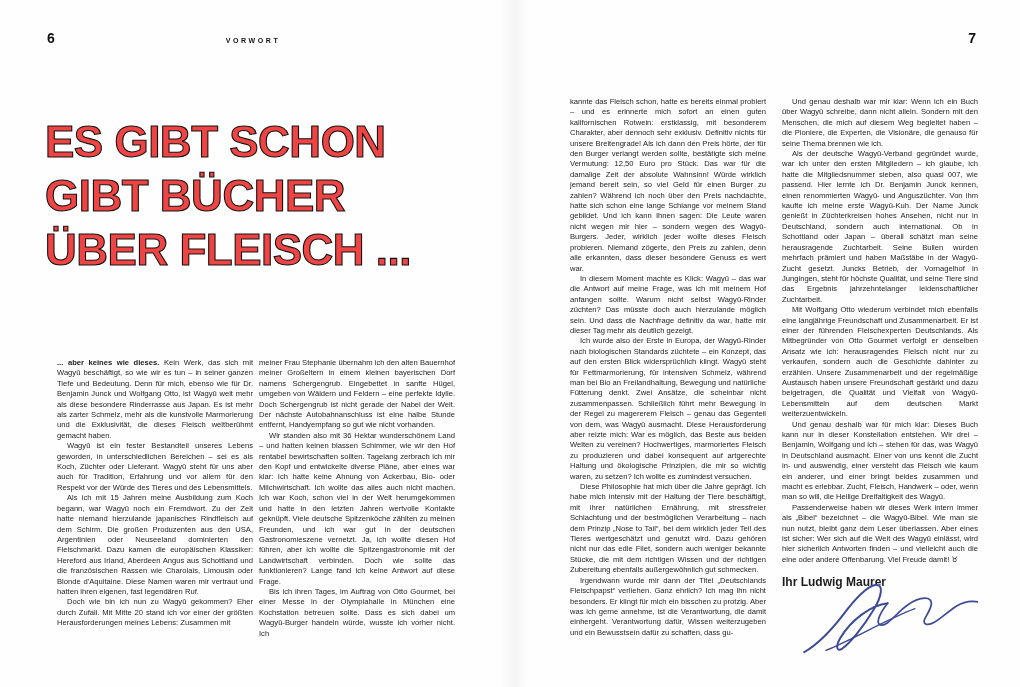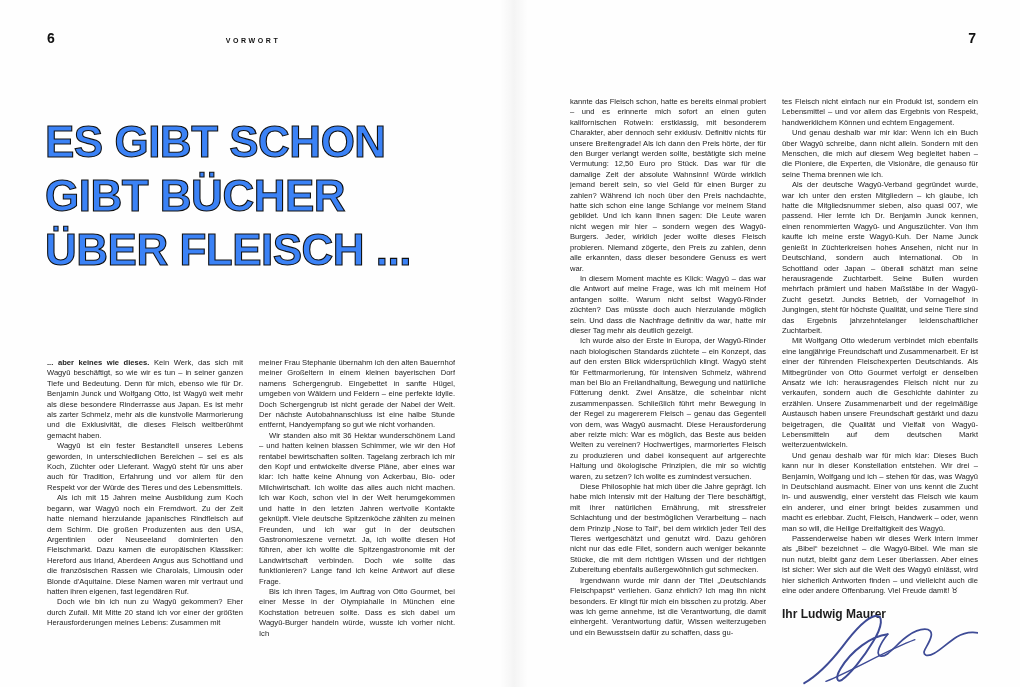--- a/index.html
+++ b/index.html
@@ -19,30 +19,30 @@
   .folio-left{left:47px;}
   .folio-right{right:44px;text-align:right;}
   .running-head{
     position:absolute;top:37px;left:47px;width:412px;text-align:center;
     font-size:7px;font-weight:bold;letter-spacing:2.6px;color:#111;
   }
   
   .headline{
     position:absolute;left:45px;top:86px;width:470px;
     font-size:44px;line-height:54px;font-weight:900;
-    letter-spacing:-0.5px;color:#3b82f6;
+    letter-spacing:-0.5px;color:#ef4444;
     -webkit-text-stroke:1.1px #111;
   }
   
   .col{
     position:absolute;width:196px;
     font-size:7.6px;line-height:10.4px;text-align:justify;
     hyphens:auto;-webkit-hyphens:auto;overflow:hidden;
   }
-  .col-1{left:47px;top:358px;height:322px;}
+  .col-1{left:57px;top:358px;height:322px;}
   .col-2{left:259px;top:358px;height:322px;}
   .col-3{left:570px;top:97px;height:583px;}
   .col-4{left:782px;top:97px;height:590px;}
   .para{margin:0;padding:0;}
   .para.indent{text-indent:10px;}
   .para strong{font-weight:bold;}
   .salutation{margin:12px 0 0 0;font-weight:bold;font-size:12px;}
   .signature{display:block;margin:-12px 0 0 16px;}
   .bull{font-family:"DejaVu Sans",sans-serif;font-size:7.6px;margin-left:2px;}
 </style>
@@ -84,21 +84,20 @@
         <p class="para">kannte das Fleisch schon, hatte es bereits einmal probiert – und es erinnerte mich sofort an einen guten kalifornischen Rotwein: erstklassig, mit besonderem Charakter, aber dennoch sehr exklusiv. Definitiv nichts für unsere Breitengrade! Als ich dann den Preis hörte, der für den Burger verlangt werden sollte, bestätigte sich meine Vermutung: 12,50 Euro pro Stück. Das war für die damalige Zeit der absolute Wahnsinn! Würde wirklich jemand bereit sein, so viel Geld für einen Burger zu zahlen? Während ich noch über den Preis nachdachte, hatte sich schon eine lange Schlange vor meinem Stand gebildet. Und ich kann Ihnen sagen: Die Leute waren nicht wegen mir hier – sondern wegen des Wagyū-Burgers. Jeder, wirklich jeder wollte dieses Fleisch probieren. Niemand zögerte, den Preis zu zahlen, denn alle erkannten, dass dieser besondere Genuss es wert war.</p>
         <p class="para indent">In diesem Moment machte es Klick: Wagyū – das war die Antwort auf meine Frage, was ich mit meinem Hof anfangen sollte. Warum nicht selbst Wagyū-Rinder züchten? Das müsste doch auch hierzulande möglich sein. Und dass die Nachfrage definitiv da war, hatte mir dieser Tag mehr als deutlich gezeigt.</p>
         <p class="para indent">Ich wurde also der Erste in Europa, der Wagyū-Rinder nach biologischen Standards züchtete – ein Konzept, das auf den ersten Blick widersprüchlich klingt. Wagyū steht für Fettmarmorierung, für intensiven Schmelz, während man bei Bio an Freilandhaltung, Bewegung und natürliche Fütterung denkt. Zwei Ansätze, die scheinbar nicht zusammenpassen. Schließlich führt mehr Bewegung in der Regel zu magererem Fleisch – genau das Gegenteil von dem, was Wagyū ausmacht. Diese Herausforderung aber reizte mich: War es möglich, das Beste aus beiden Welten zu vereinen? Hochwertiges, marmoriertes Fleisch zu produzieren und dabei konsequent auf artgerechte Haltung und ökologische Prinzipien, die mir so wichtig waren, zu setzen? Ich wollte es zumindest versuchen.</p>
         <p class="para indent">Diese Philosophie hat mich über die Jahre geprägt. Ich habe mich intensiv mit der Haltung der Tiere beschäftigt, mit ihrer natürlichen Ernährung, mit stressfreier Schlachtung und der bestmöglichen Verarbeitung – nach dem Prinzip „Nose to Tail“, bei dem wirklich jeder Teil des Tieres wertgeschätzt und genutzt wird. Dazu gehören nicht nur das edle Filet, sondern auch weniger bekannte Stücke, die mit dem richtigen Wissen und der richtigen Zubereitung ebenfalls außergewöhnlich gut schmecken.</p>
         <p class="para indent">Irgendwann wurde mir dann der Titel „Deutschlands Fleischpapst“ verliehen. Ganz ehrlich? Ich mag ihn nicht besonders. Er klingt für mich ein bisschen zu protzig. Aber was ich gerne annehme, ist die Verantwortung, die damit einhergeht. Verantwortung dafür, Wissen weiterzugeben und ein Bewusstsein dafür zu schaffen, dass gu-</p>
       </div>
   </div>
 
   <div class="col col-4">
     <div id="col4-paras">
-        <p class="para">tes Fleisch nicht einfach nur ein Produkt ist, sondern ein Lebensmittel – und vor allem das Ergebnis von Respekt, handwerklichem Können und echtem Engagement.</p>
         <p class="para indent">Und genau deshalb war mir klar: Wenn ich ein Buch über Wagyū schreibe, dann nicht allein. Sondern mit den Menschen, die mich auf diesem Weg begleitet haben – die Pioniere, die Experten, die Visionäre, die genauso für seine Thema brennen wie ich.</p>
         <p class="para indent">Als der deutsche Wagyū-Verband gegründet wurde, war ich unter den ersten Mitgliedern – ich glaube, ich hatte die Mitgliedsnummer sieben, also quasi 007, wie passend. Hier lernte ich Dr. Benjamin Junck kennen, einen renommierten Wagyū- und Anguszüchter. Von ihm kaufte ich meine erste Wagyū-Kuh. Der Name Junck genießt in Züchterkreisen hohes Ansehen, nicht nur in Deutschland, sondern auch international. Ob in Schottland oder Japan – überall schätzt man seine herausragende Zuchtarbeit. Seine Bullen wurden mehrfach prämiert und haben Maßstäbe in der Wagyū-Zucht gesetzt. Juncks Betrieb, der Vornagelhof in Jungingen, steht für höchste Qualität, und seine Tiere sind das Ergebnis jahrzehntelanger leidenschaftlicher Zuchtarbeit.</p>
         <p class="para indent">Mit Wolfgang Otto wiederum verbindet mich ebenfalls eine langjährige Freundschaft und Zusammenarbeit. Er ist einer der führenden Fleischexperten Deutschlands. Als Mitbegründer von Otto Gourmet verfolgt er denselben Ansatz wie ich: herausragendes Fleisch nicht nur zu verkaufen, sondern auch die Geschichte dahinter zu erzählen. Unsere Zusammenarbeit und der regelmäßige Austausch haben unsere Freundschaft gestärkt und dazu beigetragen, die Qualität und Vielfalt von Wagyū-Lebensmitteln auf dem deutschen Markt weiterzuentwickeln.</p>
         <p class="para indent">Und genau deshalb war für mich klar: Dieses Buch kann nur in dieser Konstellation entstehen. Wir drei – Benjamin, Wolfgang und ich – stehen für das, was Wagyū in Deutschland ausmacht. Einer von uns kennt die Zucht in- und auswendig, einer versteht das Fleisch wie kaum ein anderer, und einer bringt beides zusammen und macht es erlebbar. Zucht, Fleisch, Handwerk – oder, wenn man so will, die Heilige Dreifaltigkeit des Wagyū.</p>
         <p class="para indent">Passenderweise haben wir dieses Werk intern immer als „Bibel“ bezeichnet – die Wagyū-Bibel. Wie man sie nun nutzt, bleibt ganz dem Leser überlassen. Aber eines ist sicher: Wer sich auf die Welt des Wagyū einlässt, wird hier sicherlich Antworten finden – und vielleicht auch die eine oder andere Offenbarung. Viel Freude damit!<span class="bull">♉</span></p>
       </div>
     <p class="salutation">Ihr Ludwig Maurer</p>
     <svg class="signature" width="192" height="78" viewBox="0 0 210 86">
       <g fill="none" stroke="#3e4b96" stroke-linecap="round" stroke-linejoin="round">
         <path stroke-width="2.2" d="M6,84 C20,76 34,62 48,44 C60,28 74,12 84,10 C94,8 92,22 82,38 C70,58 56,74 48,80 C42,84 40,78 46,68 C58,48 80,32 98,30"></path>

